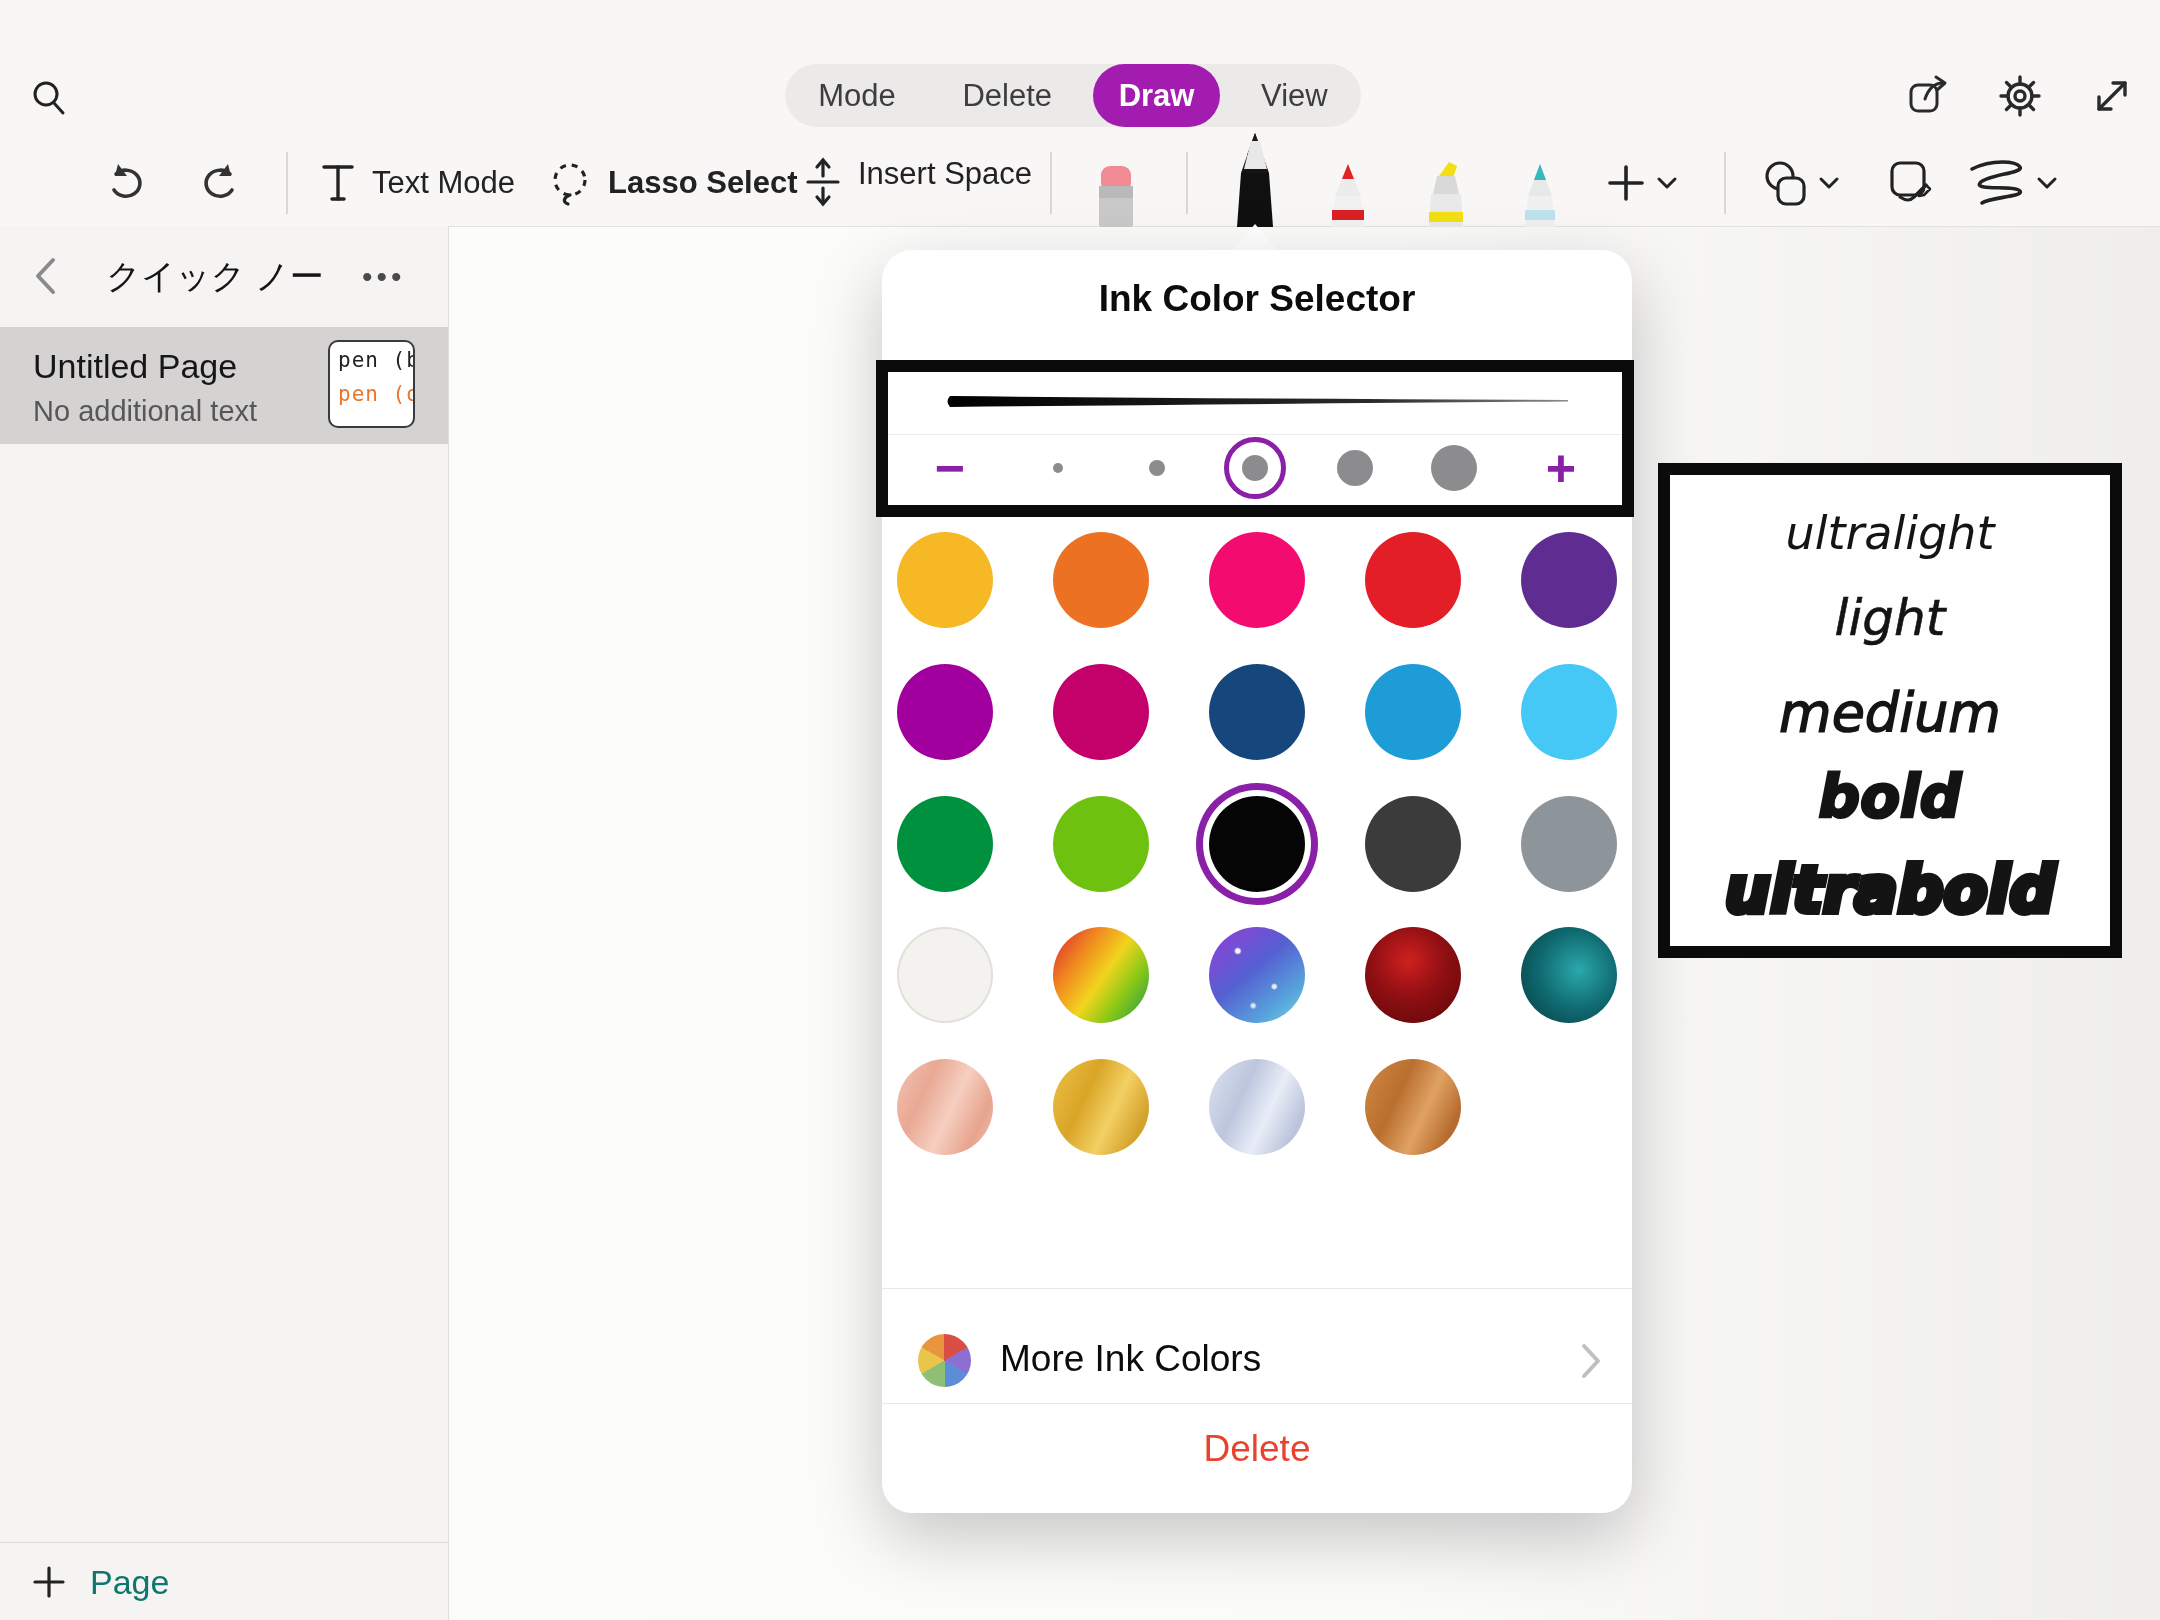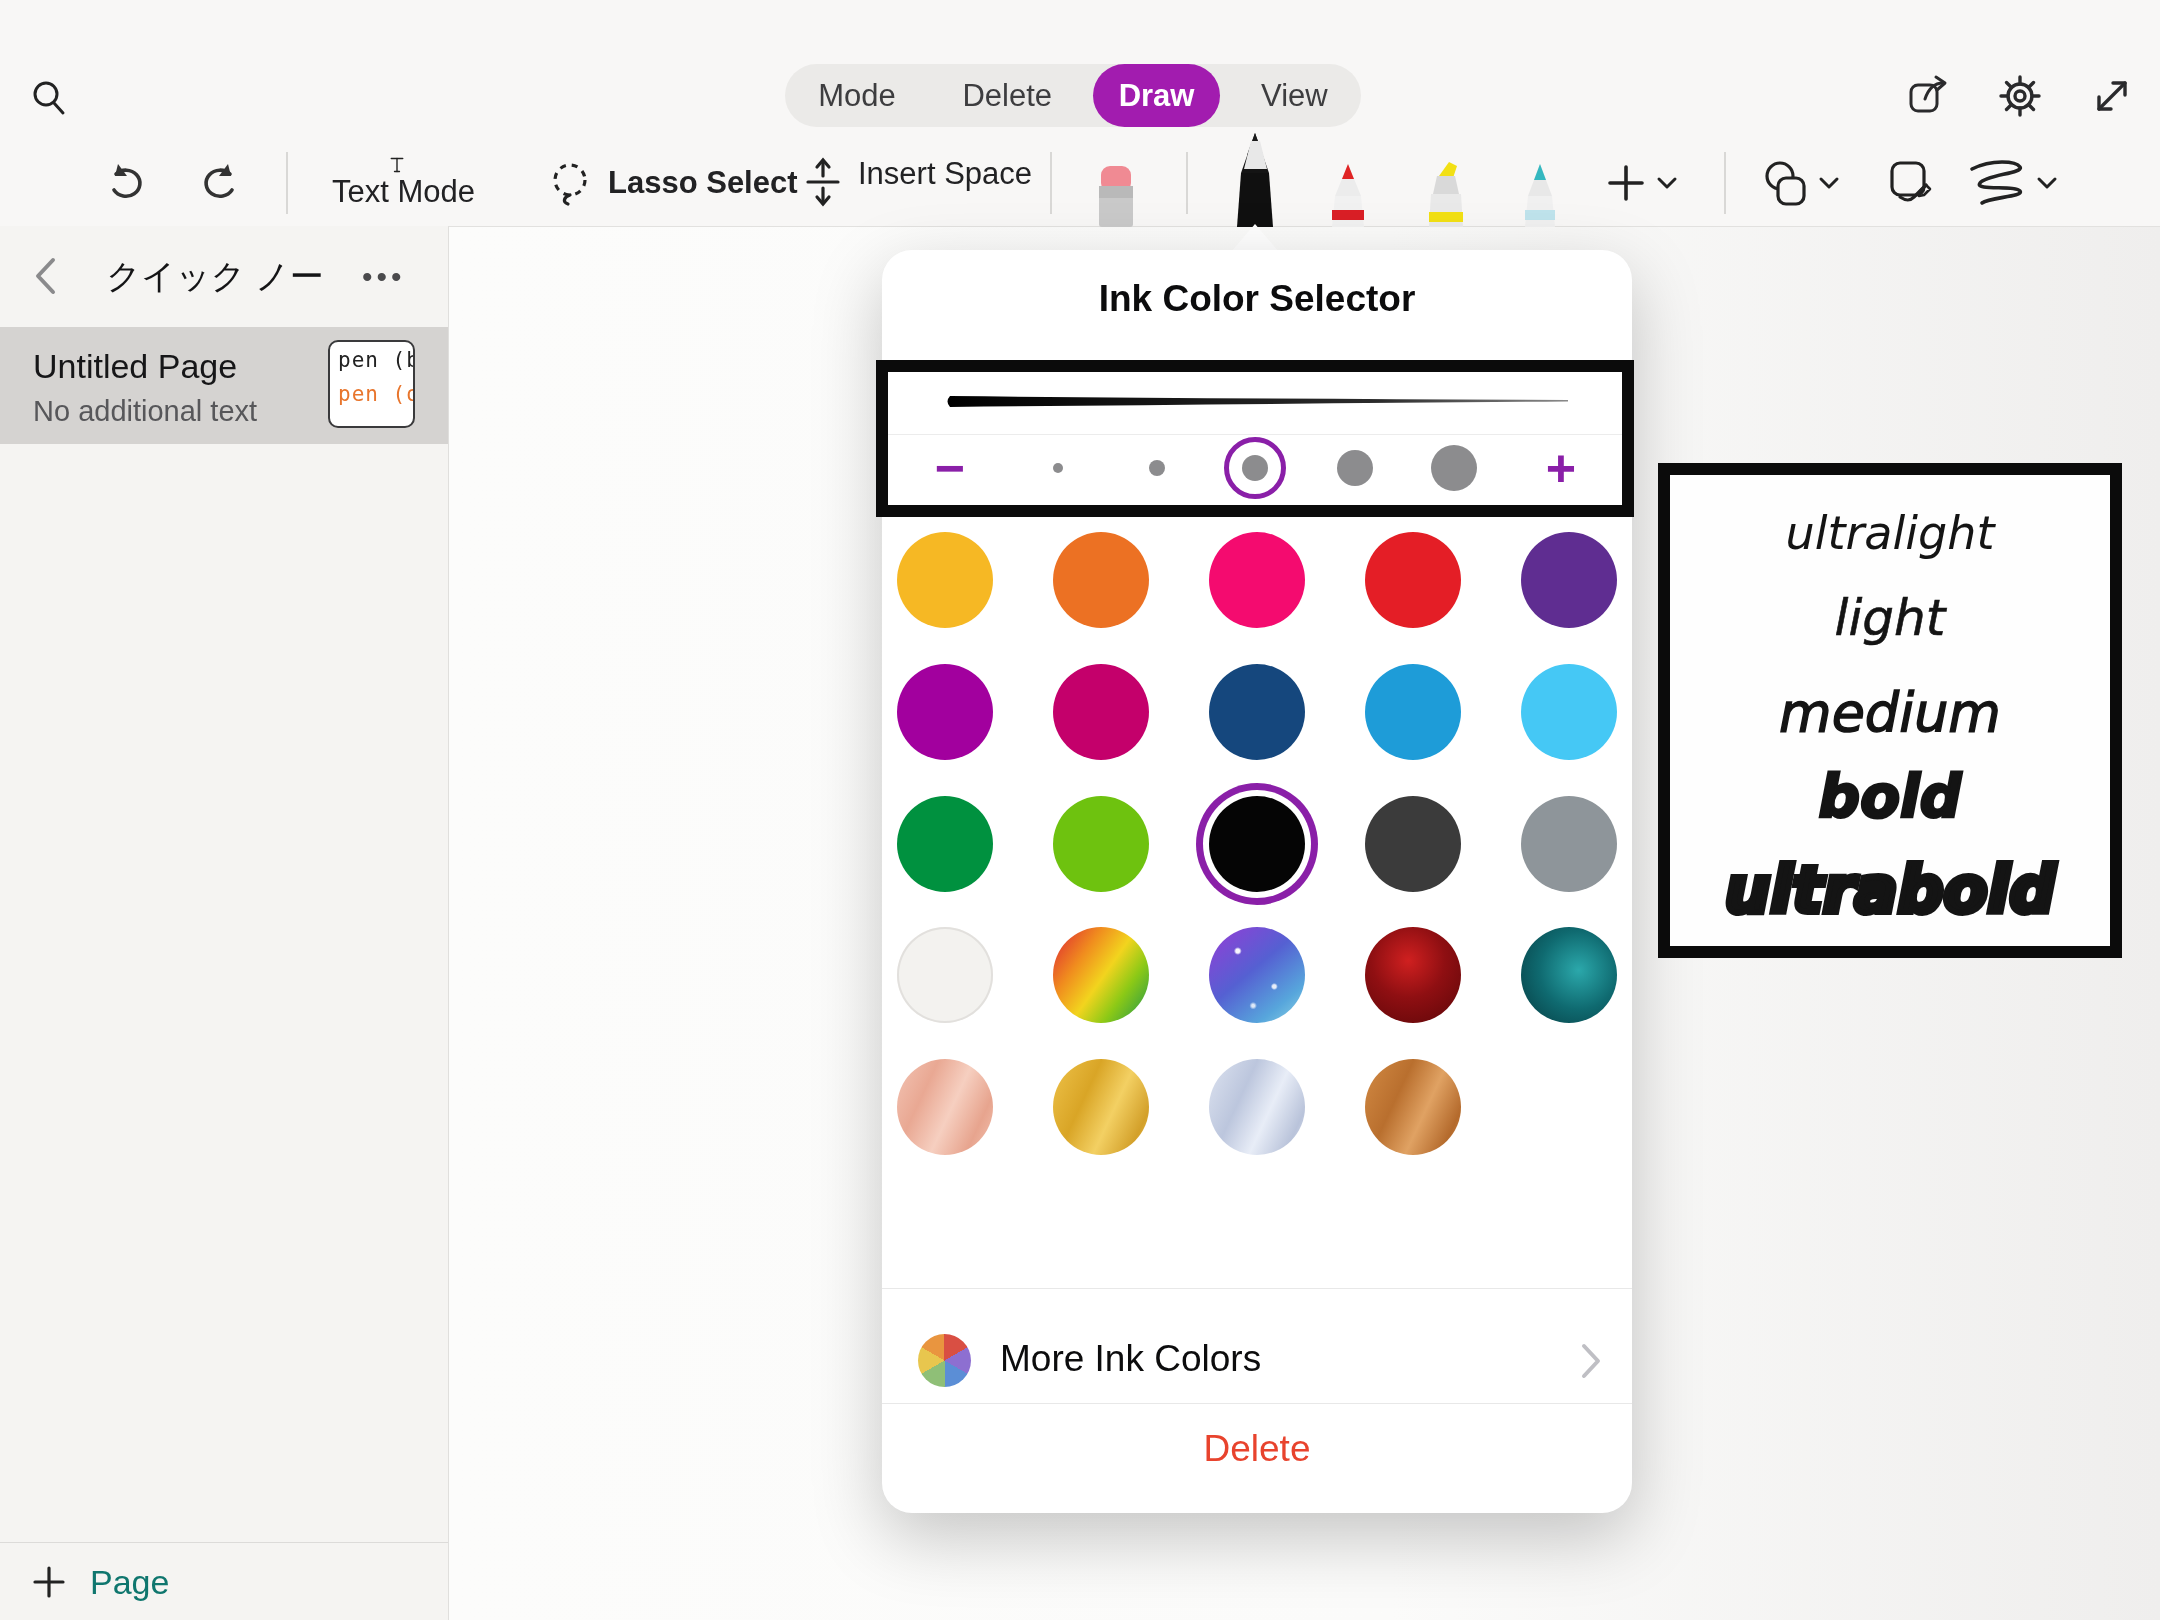--- a/index.html
+++ b/index.html
@@ -118,21 +118,21 @@
     </div>
     <div class="abs icnbtn" style="left:195px;top:159px;width:48px;height:48px;">
       <svg width="46" height="46" viewBox="0 0 46 46" style="transform:scaleX(-1)">
           <path d="M12 14 a14 13 0 1 1 -2 16" fill="none" stroke="#333" stroke-width="3.6" stroke-linecap="round"></path>
           <path d="M14 4 L11 16 L23 16 Z" fill="#333"></path>
         </svg>
     </div>
 
     <div class="abs vdiv" style="left:286px;top:152px;height:62px;"></div>
 
-    <div class="abs" style="left:318px;top:156px;display:flex;align-items:center;height:54px;flex-direction:column;">
+    <div class="abs" style="left:318px;top:156px;display:flex;align-items:center;height:54px;">
       <svg width="40" height="44" viewBox="0 0 40 44">
           <g stroke="#222" stroke-width="3.4" stroke-linecap="round">
             <line x1="6" y1="6" x2="34" y2="6"></line>
             <line x1="20" y1="6" x2="20" y2="38"></line>
             <line x1="14" y1="38" x2="26" y2="38"></line>
           </g>
         </svg>
       <span class="lbl" style="margin-left:14px;">Text Mode</span>
     </div>
 

